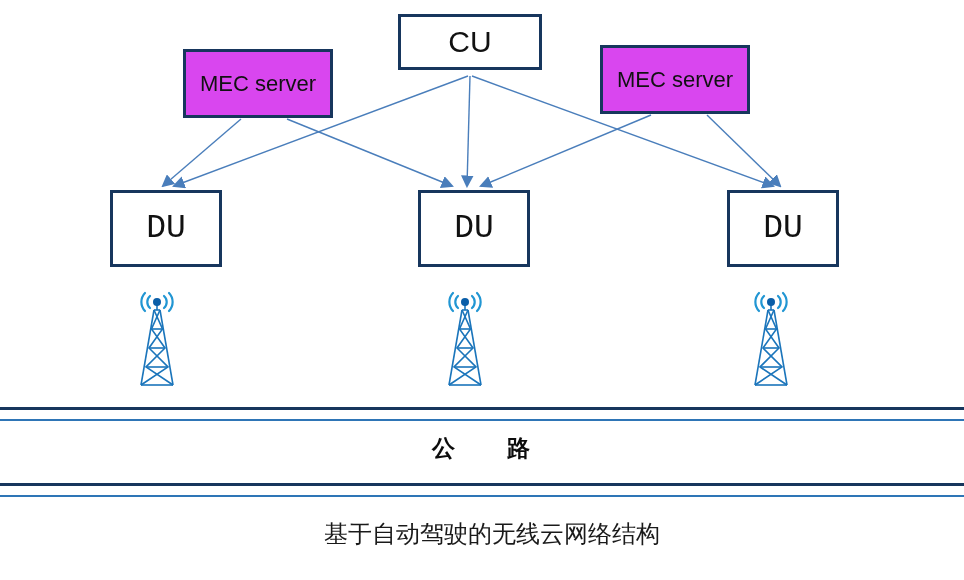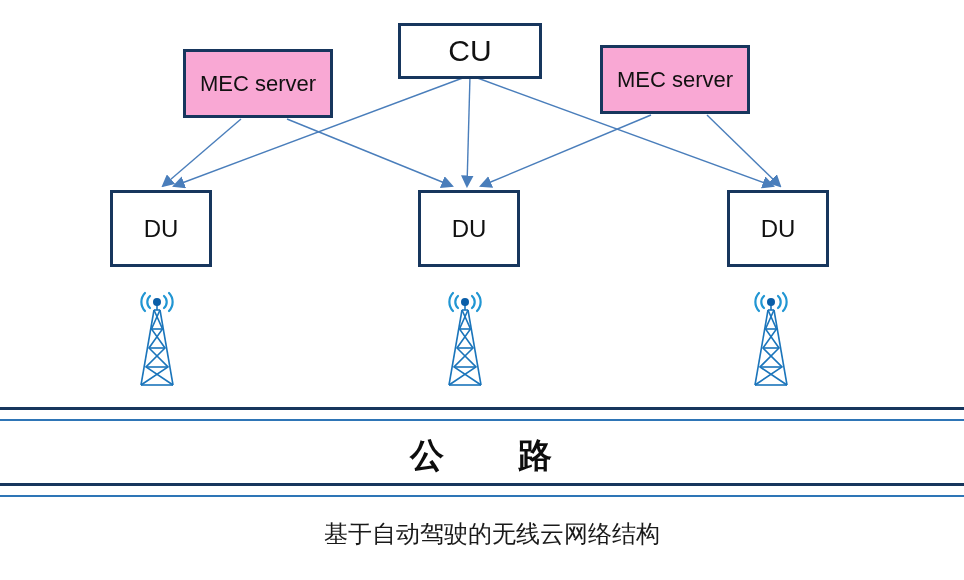--- a/index.html
+++ b/index.html
@@ -25,32 +25,33 @@
     position: absolute;
     box-sizing: border-box;
     border: 3px solid #17365d;
     background: #ffffff;
     display: flex;
     align-items: center;
     justify-content: center;
     color: #111111;
   }
   .node.mec {
-    background: #f9a8d4;
+    background: #d946ef;
     font-size: 22px;
   }
   .node.cu {
-    left: 398px; top: 23px; width: 144px; height: 56px;
+    left: 398px; top: 14px; width: 144px; height: 56px;
     font-size: 30px;
   }
   .node.mec-left  { left: 183px; top: 49px; width: 150px; height: 69px; }
   .node.mec-right { left: 600px; top: 45px; width: 150px; height: 69px; }
   .node.du {
-    width: 102px; height: 77px;
-    font-size: 24px;
+    width: 112px; height: 77px;
+    font-size: 33px;
+    font-family: Liberation Mono, monospace;
   }
   .node.du-left   { left: 110px; top: 190px; }
   .node.du-center { left: 418px; top: 190px; }
   .node.du-right  { left: 727px; top: 190px; }
 
   .road-line {
     position: absolute;
     left: 0;
     width: 964px;
   }
@@ -59,21 +60,21 @@
   .road-line.l1 { top: 407px; }
   .road-line.l2 { top: 419px; }
   .road-line.l3 { top: 483px; }
   .road-line.l4 { top: 495px; }
 
   .road-label {
     position: absolute;
     left: 0; top: 433px;
     width: 964px;
     text-align: center;
-    font-size: 34px;
+    font-size: 23px;
     font-weight: bold;
     color: #0d0d0d;
     letter-spacing: 2px;
   }
   .caption {
     position: absolute;
     left: 10px; top: 518px;
     width: 964px;
     text-align: center;
     font-size: 24px;

